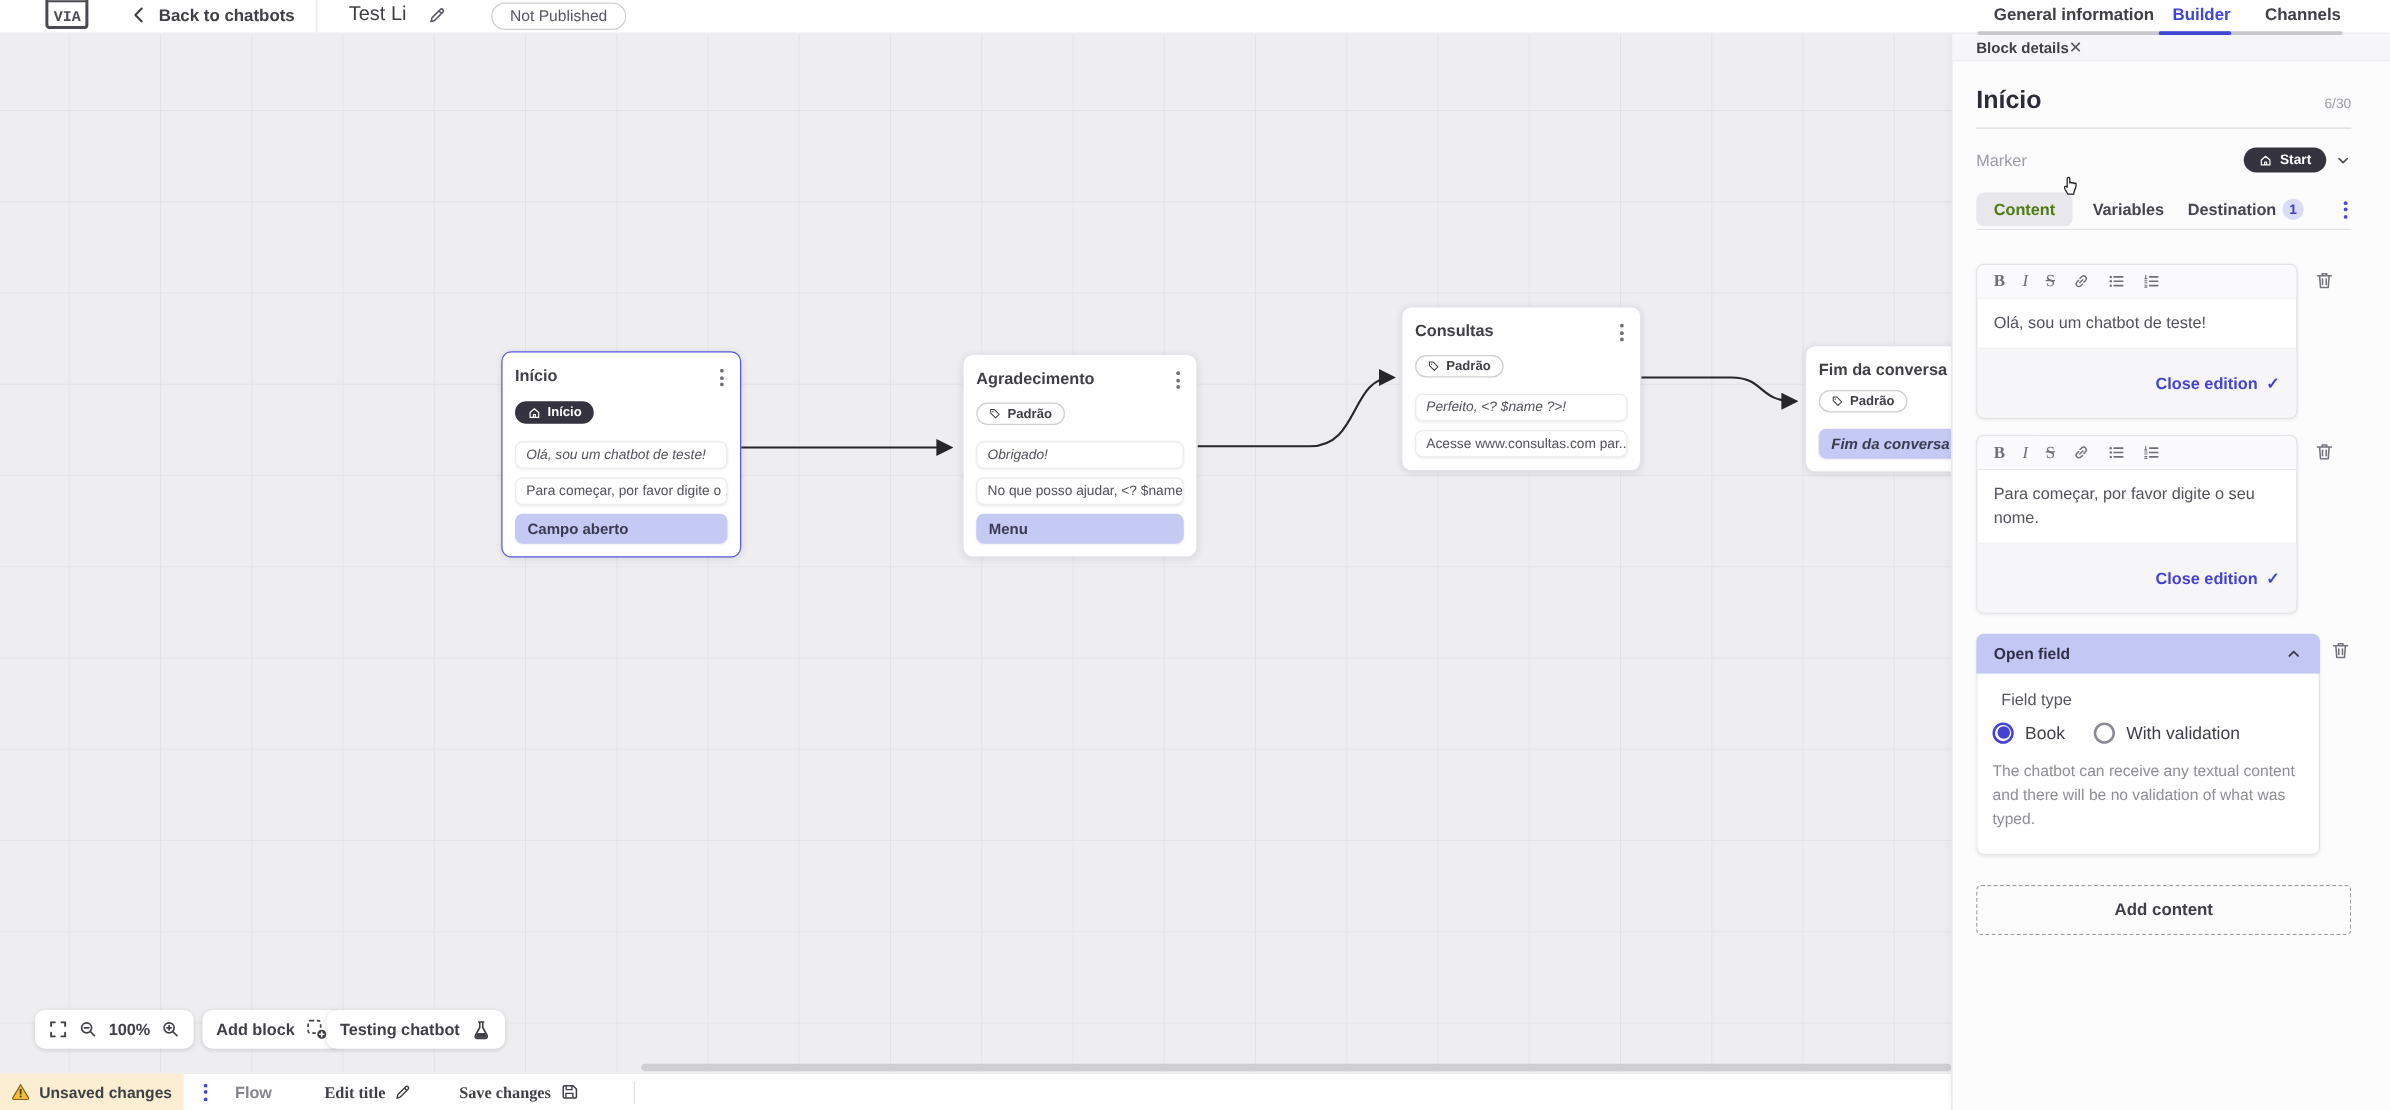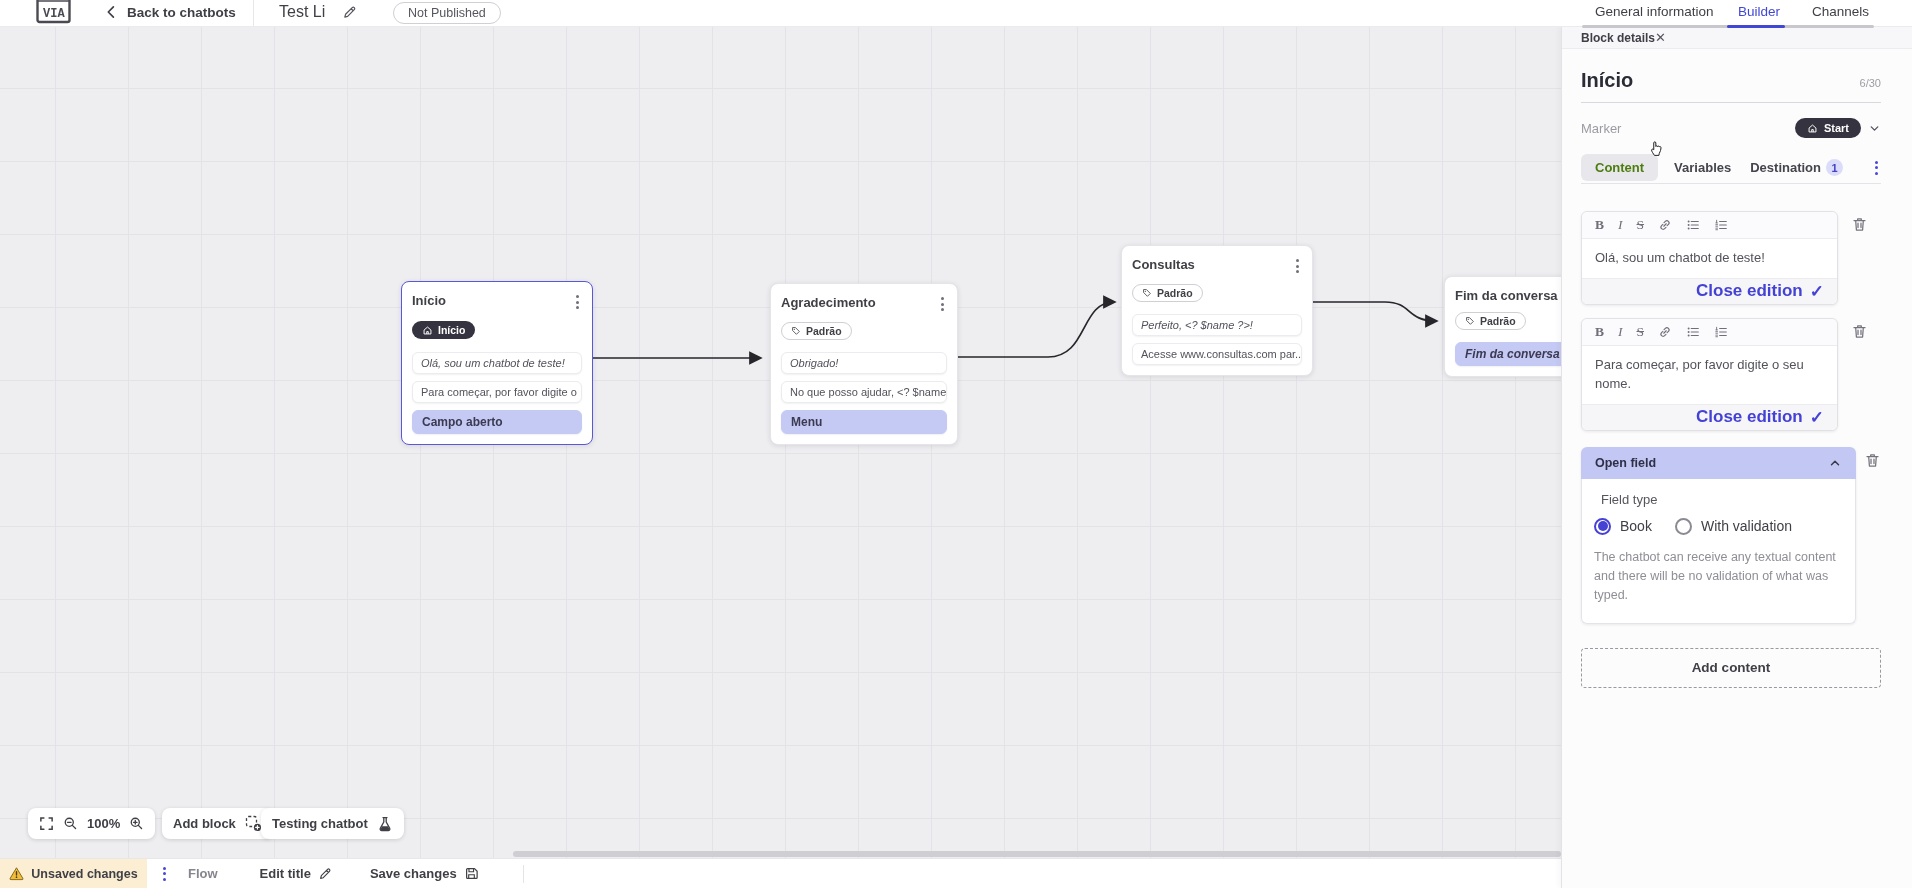--- a/index.html
+++ b/index.html
@@ -8,21 +8,21 @@
 
   
   .topbar { position:absolute; left:0; top:0; width:1912px; height:27px; background:#fff; border-bottom:1px solid #ebebee; overflow:hidden; z-index:30; }
   .logo { position:absolute; left:36px; top:-5px; color:#4a4a52; }
   .back-chev { position:absolute; left:104px; top:4px; color:#3f3f46; }
   .back-label { position:absolute; left:127px; top:5px; font-size:13.5px; font-weight:700; color:#3f3f46; }
   .tb-divider { position:absolute; left:253px; top:0; width:1px; height:27px; background:#e7e7ea; }
   .bot-title { position:absolute; left:279px; top:3px; font-size:16px; color:#3f3f46; }
   .title-pencil { position:absolute; left:342px; top:5px; color:#55555e; }
   .pub-badge { position:absolute; left:393px; top:2px; height:22px; padding:0 14px; display:flex; align-items:center; border:1.5px solid #cfcfd5; border-radius:999px; font-size:12.5px; color:#565660; background:#fff; }
-  .nav-tab { position:absolute; top:4px; font-size:13.5px; font-weight:400; color:#3f3f46; cursor:default; }
+  .nav-tab { position:absolute; top:4px; font-size:13.5px; font-weight:700; color:#3f3f46; cursor:default; }
   .nav-tab.active { color:#4147d5; }
   .tab-track { position:absolute; left:1582px; top:25px; width:292px; height:3px; background:#c7c7cc; border-radius:2px; z-index:40; }
   .tab-track-blue { position:absolute; left:145px; top:0; width:58px; height:3px; background:#4147d5; border-radius:2px; }
 
   
   .canvas { position:absolute; left:0; top:27px; width:1561px; height:831px; overflow:hidden;
     background-color:#eeedf0;
     background-image:linear-gradient(#e3e2e6 1px, transparent 1px), linear-gradient(90deg,#e3e2e6 1px, transparent 1px);
     background-size:73px 73px; background-position:-18px -12px; }
   svg.arrows { position:absolute; left:0; top:0; pointer-events:none; }
@@ -41,21 +41,21 @@
   .block-item.highlight { background:#c5caf4; border-color:#c5caf4; color:#3b3a52; font-weight:700; font-size:12px; padding:4px 9px; }
 
   .tool-card { position:absolute; top:781px; height:31px; background:#fff; border-radius:8px; box-shadow:0 1px 4px rgba(0,0,0,.14); display:flex; align-items:center; gap:9px; padding:0 11px; font-size:13px; font-weight:700; color:#3f3f46; z-index:10; }
   .hscroll { position:absolute; left:513px; top:824px; width:1048px; height:6px; background:#cfcfd3; border-radius:3px; z-index:9; }
 
   
   .statusbar { position:absolute; left:0; top:858px; width:1561px; height:30px; background:#fff; border-top:1px solid #e7e7ea; display:flex; align-items:center; z-index:20; }
   .unsaved { width:147px; height:30px; background:#fbeed2; display:flex; align-items:center; justify-content:center; gap:7px; font-size:12.5px; font-weight:700; color:#3f3f46; }
   .sb-kebab { color:#4747d6; margin-left:13px; }
   .sb-flow { margin-left:19px; font-size:13px; font-weight:700; color:#85858e; }
-  .sb-item { display:flex; align-items:center; gap:7px; font-size:13px; font-weight:700; color:#3f3f46; }
+  .sb-item { display:flex; align-items:center; gap:7px; font-size:13px; font-weight:700; color:#3f3f46;font-family:Liberation Serif, serif; }
   .sb-edit { margin-left:42px; }
   .sb-save { margin-left:38px; }
   .sb-div { margin-left:44px; width:1px; height:18px; background:#e4e4e8; }
 
   
   .panel { position:absolute; left:1561px; top:27px; width:351px; height:861px; background:#fcfcfd; border-left:1px solid #e3e3e7; box-shadow:-2px 0 6px rgba(0,0,0,.04); z-index:25; }
   .panel-header { height:22px; background:#f7f7f9; border-bottom:1px solid #ececf0; display:flex; align-items:center; justify-content:flex-start; padding:0 19px; }
   .panel-header-title { font-size:12px; font-weight:700; color:#3f3f46; }
   .panel-close { font-size:13px; color:#55555e; line-height:1; }
   .panel-body { padding:0 31px 0 19px; }
@@ -76,21 +76,21 @@
 
   .editor-row { display:flex; gap:13px; margin-top:13px; }
   .editor-row.first { margin-top:27px; }
   .editor-card { width:257px; background:#fff; border:1px solid #e2e2e6; border-radius:6px; box-shadow:0 1px 3px rgba(0,0,0,.08); }
   .ed-toolbar { display:flex; align-items:center; gap:14px; padding:5px 13px; border-bottom:1px solid #ececf0; background:#fbfbfd; border-radius:6px 6px 0 0; color:#6f6f78; }
   .ed-glyph { font-family:"Liberation Serif", serif; font-size:13.5px; }
   .ed-glyph.b { font-weight:700; }
   .ed-glyph.i { font-style:italic; }
   .ed-glyph.s { text-decoration:line-through; }
   .ed-text { padding:9px 13px 10px; font-size:13px; color:#52525b; line-height:1.5; }
-  .ed-footer { border-top:1px solid #ececf0; background:#f6f6f8; padding:2px 13px; display:flex; justify-content:flex-end; align-items:center; gap:7px; border-radius:0 0 6px 6px; font-size:17px; font-weight:700; color:#4441d6; }
+  .ed-footer { border-top:1px solid #ececf0; background:#f6f6f8; padding:20px 13px; display:flex; justify-content:flex-end; align-items:center; gap:7px; border-radius:0 0 6px 6px; font-size:13px; font-weight:700; color:#4441d6; }
   .trash-btn { color:#74747e; margin-top:5px; }
 
   .of-row { display:flex; gap:8px; margin-top:16px; }
   .of-card { width:276px; border-radius:6px; box-shadow:0 1px 3px rgba(0,0,0,.08); }
   .of-header { background:#c2c8f3; border-radius:6px 6px 0 0; padding:9px 14px; display:flex; justify-content:space-between; align-items:center; }
   .of-title { font-size:12.5px; font-weight:700; color:#2f2f47; }
   .of-body { background:#fff; border:1px solid #e4e4e8; border-top:none; border-radius:0 0 6px 6px; padding:13px 12px 17px; }
   .ft-label { font-size:13px; color:#55555e; margin-left:7px; }
   .radio-row { margin-top:11px; display:flex; align-items:center; gap:23px; }
   .radio-opt { display:flex; align-items:center; gap:9px; font-size:14px; color:#3f3f46; }

